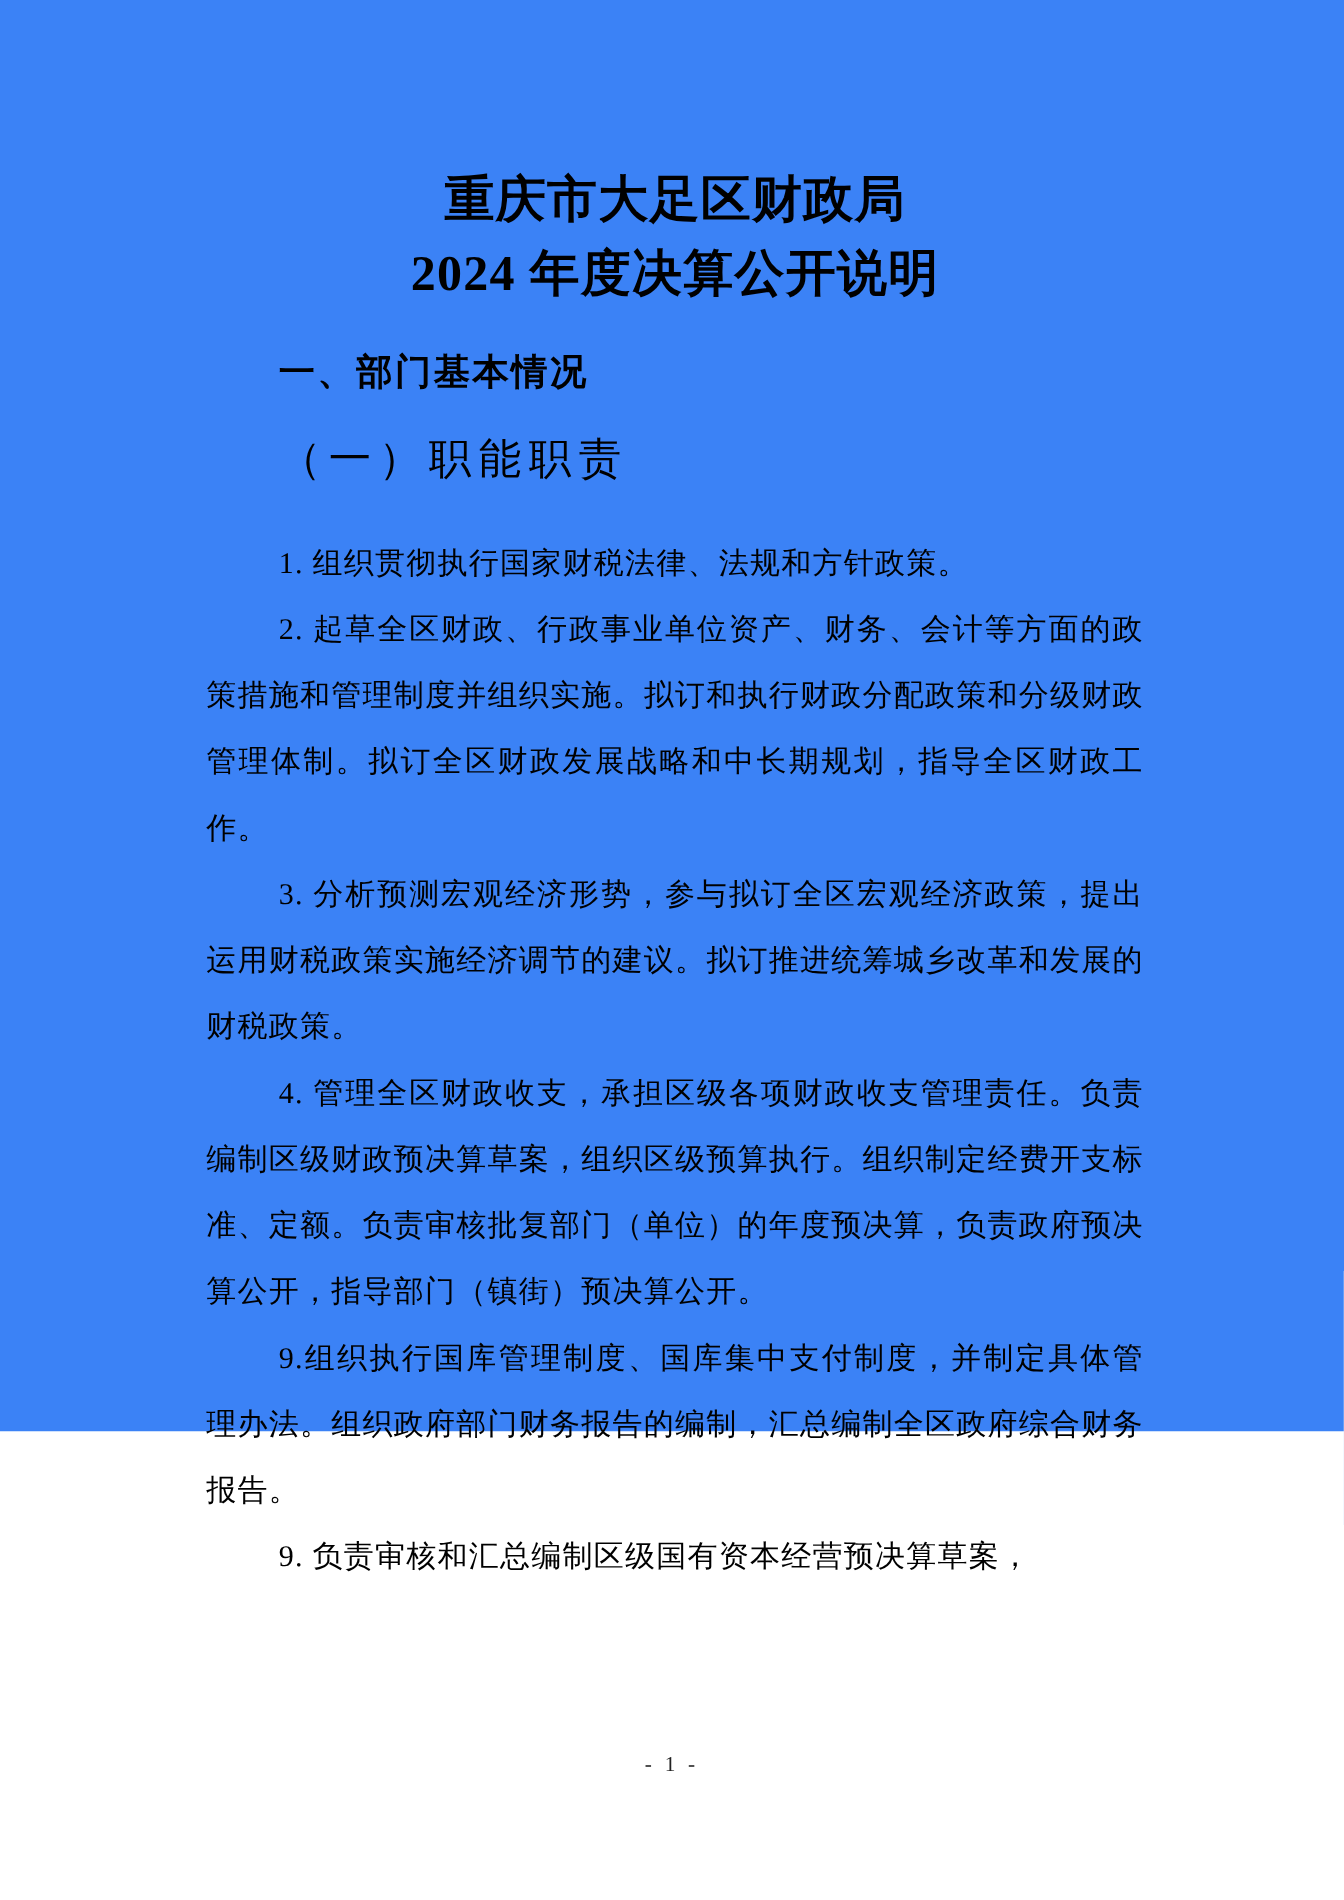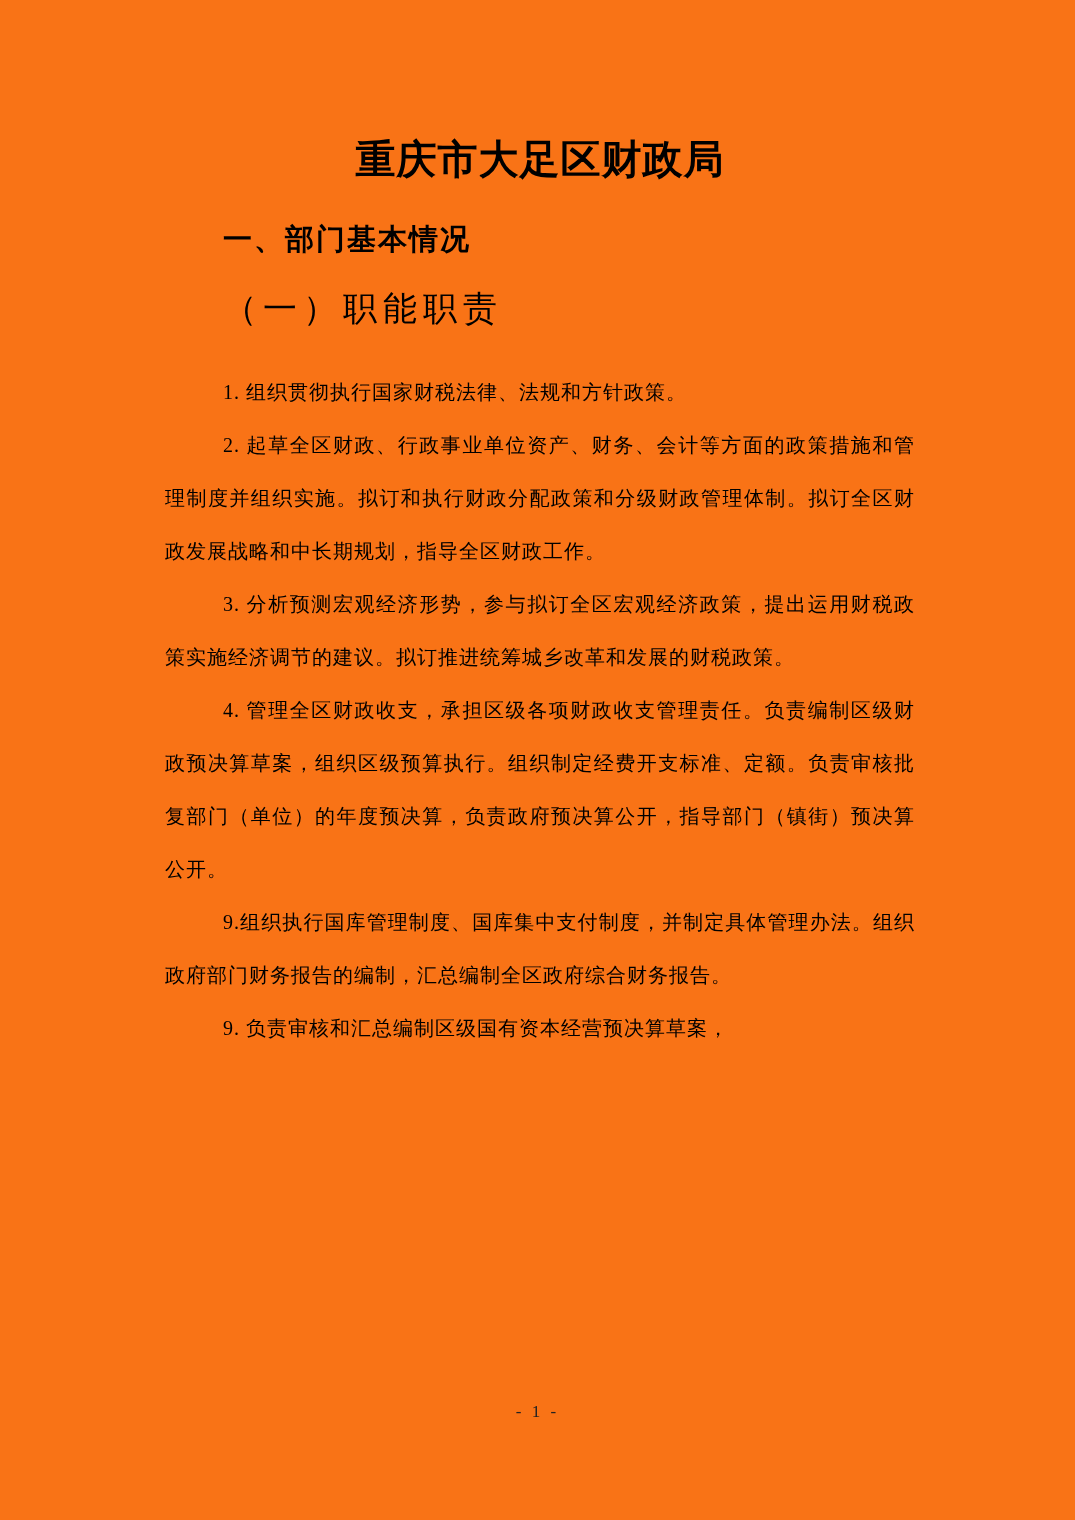--- a/index.html
+++ b/index.html
@@ -13,22 +13,22 @@
     position: relative;
     font-family: "Liberation Serif", serif;
     color: #000000;
     overflow: hidden;
   }
   .page {
     position: absolute;
     left: 0;
     top: 0;
     width: 1075px;
-    height: 1520px;
-    background: #f97316;
+    height: 1145px;
+    background: #3b82f6;
   }
   .content {
     position: absolute;
     left: 165px;
     top: 0;
     width: 750px;
   }
   .doc-title {
     margin-top: 130px;
     text-align: center;
@@ -56,21 +56,21 @@
     font-family: "Liberation Serif", serif;
     font-weight: normal;
     font-size: 34px;
     line-height: 46px;
     letter-spacing: 6px;
   }
   .body-text p {
     margin: 0;
     padding: 0;
     font-family: "Liberation Serif", serif;
-    font-size: 20px;
+    font-size: 24px;
     line-height: 53px;
     letter-spacing: 1px;
     text-align: justify;
     text-justify: inter-ideograph;
     text-indent: 58px;
   }
   .page-footer {
     position: absolute;
     left: 0;
     top: 1402px;
@@ -83,20 +83,21 @@
   }
 </style>
 </head>
 <body>
 
 <div class="page">
   <div class="content">
 
     <h1 class="doc-title">
       <span class="t-line">重庆市大足区财政局</span>
+      <span class="t-line">2024 年度决算公开说明</span>
     </h1>
 
     <h2 class="section-heading">一、部门基本情况</h2>
 
     <h3 class="subsection-heading">（一）职能职责</h3>
 
     <div class="body-text">
       <p>1. 组织贯彻执行国家财税法律、法规和方针政策。</p>
       <p>2. 起草全区财政、行政事业单位资产、财务、会计等方面的政策措施和管理制度并组织实施。拟订和执行财政分配政策和分级财政管理体制。拟订全区财政发展战略和中长期规划，指导全区财政工作。</p>
       <p>3. 分析预测宏观经济形势，参与拟订全区宏观经济政策，提出运用财税政策实施经济调节的建议。拟订推进统筹城乡改革和发展的财税政策。</p>

